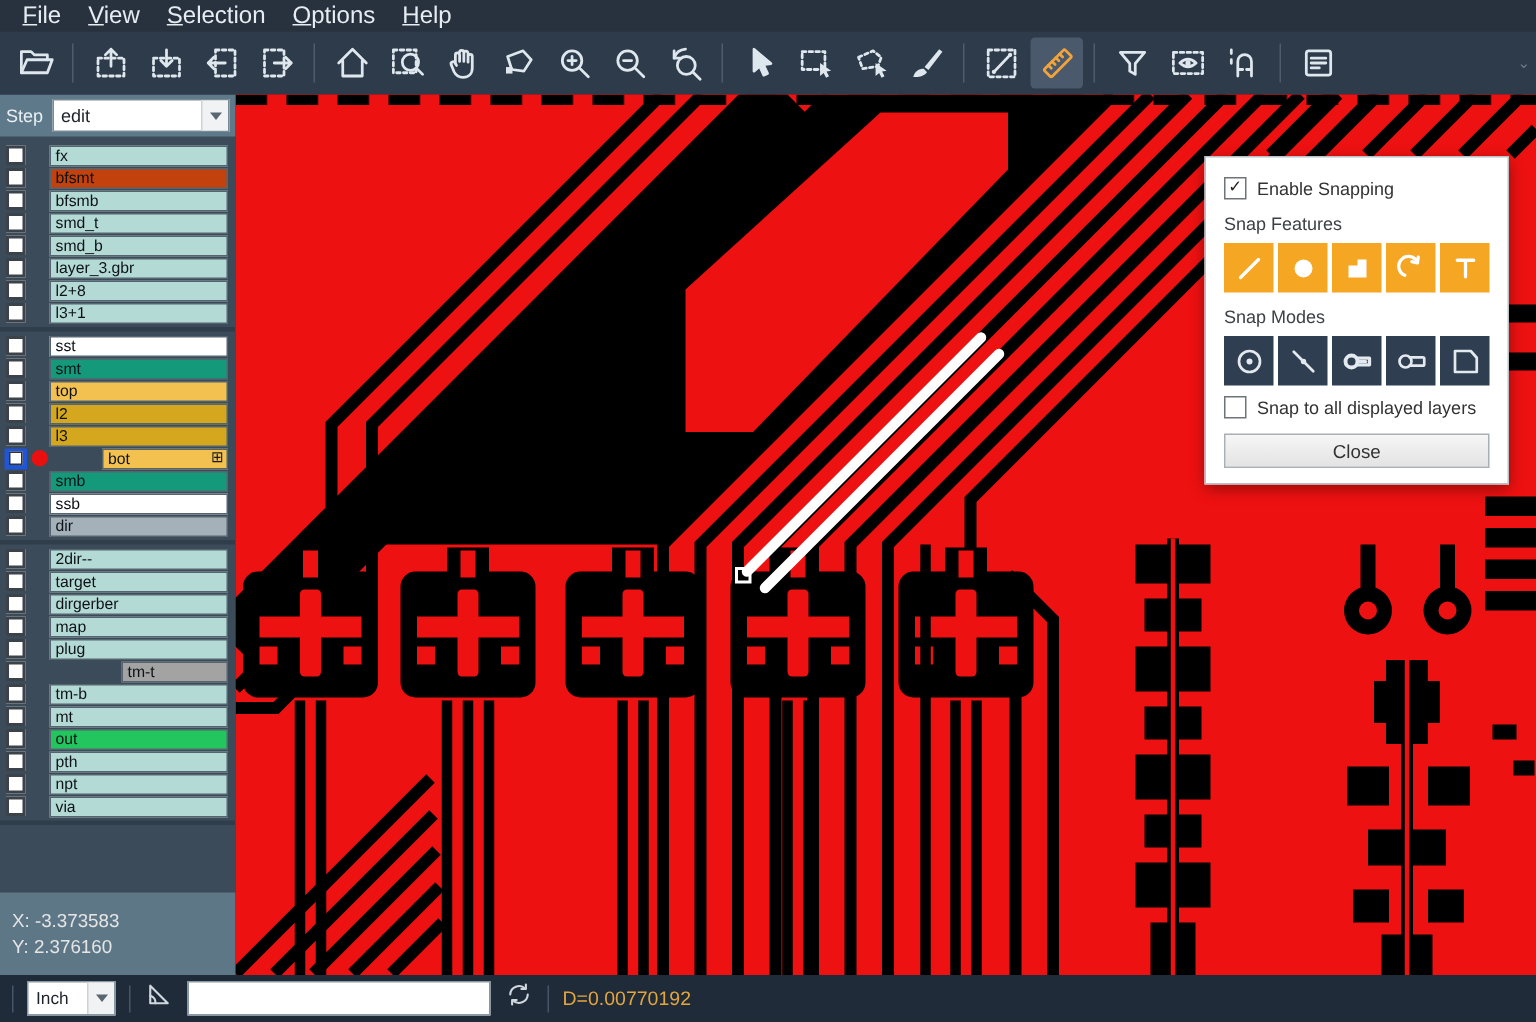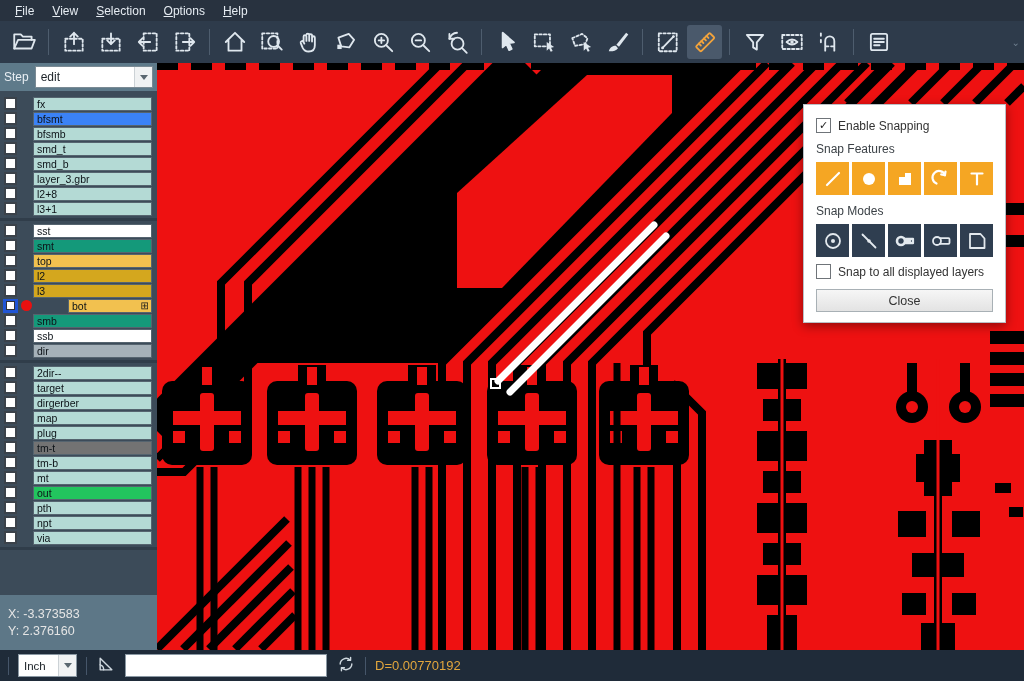--- a/index.html
+++ b/index.html
@@ -1,19 +1,19 @@
 <!DOCTYPE html>
 <html><head>
 <meta charset="utf-8">
 <style>
   html,body{margin:0;padding:0}
   body{width:1024px;height:681px;background:#1f2b39;font-family:"Liberation Sans",sans-serif;overflow:hidden;position:relative;user-select:none}
   
   .menubar{height:21px;background:#28323f;display:flex;align-items:center;padding-left:6px}
-  .menu-item{color:#e6ecf2;font-size:12px;padding:2px 9px;cursor:default;white-space:nowrap}
+  .menu-item{color:#e6ecf2;font-size:16px;padding:2px 9px;cursor:default;white-space:nowrap}
   .menu-item .u{text-decoration:underline}
   
   .toolbar{height:42px;background:#2e3b4b;display:flex;align-items:center;padding:0 6px;gap:2px;position:relative}
   .tb-btn{width:35px;height:34px;display:flex;align-items:center;justify-content:center;border-radius:3px;flex:0 0 auto}
   .tb-btn.active{background:#4a596b}
   .tb-sep{width:1px;height:26px;background:#4e5d6e;margin:0 5px;flex:0 0 auto}
   .tb-overflow{position:absolute;right:4px;color:#6e7e8e;font-size:10px}
   
   .main{display:flex;height:587px}
   .sidebar{width:157px;background:#3c4b59;display:flex;flex-direction:column;flex:0 0 auto}
@@ -320,21 +320,21 @@
             <span class="lind"></span>
             <span class="lname" style="background: rgb(180, 218, 213);">
               <span>fx</span>
             </span>
           </div>
           <div class="lrow">
             <span class="lcb">
               <span class="cbox"></span>
             </span>
             <span class="lind"></span>
-            <span class="lname" style="background: #3b82f6;">
+            <span class="lname" style="background: #c2410c;">
               <span>bfsmt</span>
             </span>
           </div>
           <div class="lrow">
             <span class="lcb">
               <span class="cbox"></span>
             </span>
             <span class="lind"></span>
             <span class="lname" style="background: rgb(180, 218, 213);">
               <span>bfsmb</span>
@@ -518,21 +518,21 @@
             <span class="lind"></span>
             <span class="lname" style="background: rgb(180, 218, 213);">
               <span>plug</span>
             </span>
           </div>
           <div class="lrow">
             <span class="lcb">
               <span class="cbox"></span>
             </span>
             <span class="lind"></span>
-            <span class="lname" style="background: #737373;">
+            <span class="lname" style="background: #a3a3a3; margin-left: 48px;">
               <span>tm-t</span>
             </span>
           </div>
           <div class="lrow">
             <span class="lcb">
               <span class="cbox"></span>
             </span>
             <span class="lind"></span>
             <span class="lname" style="background: rgb(180, 218, 213);">
               <span>tm-b</span>

